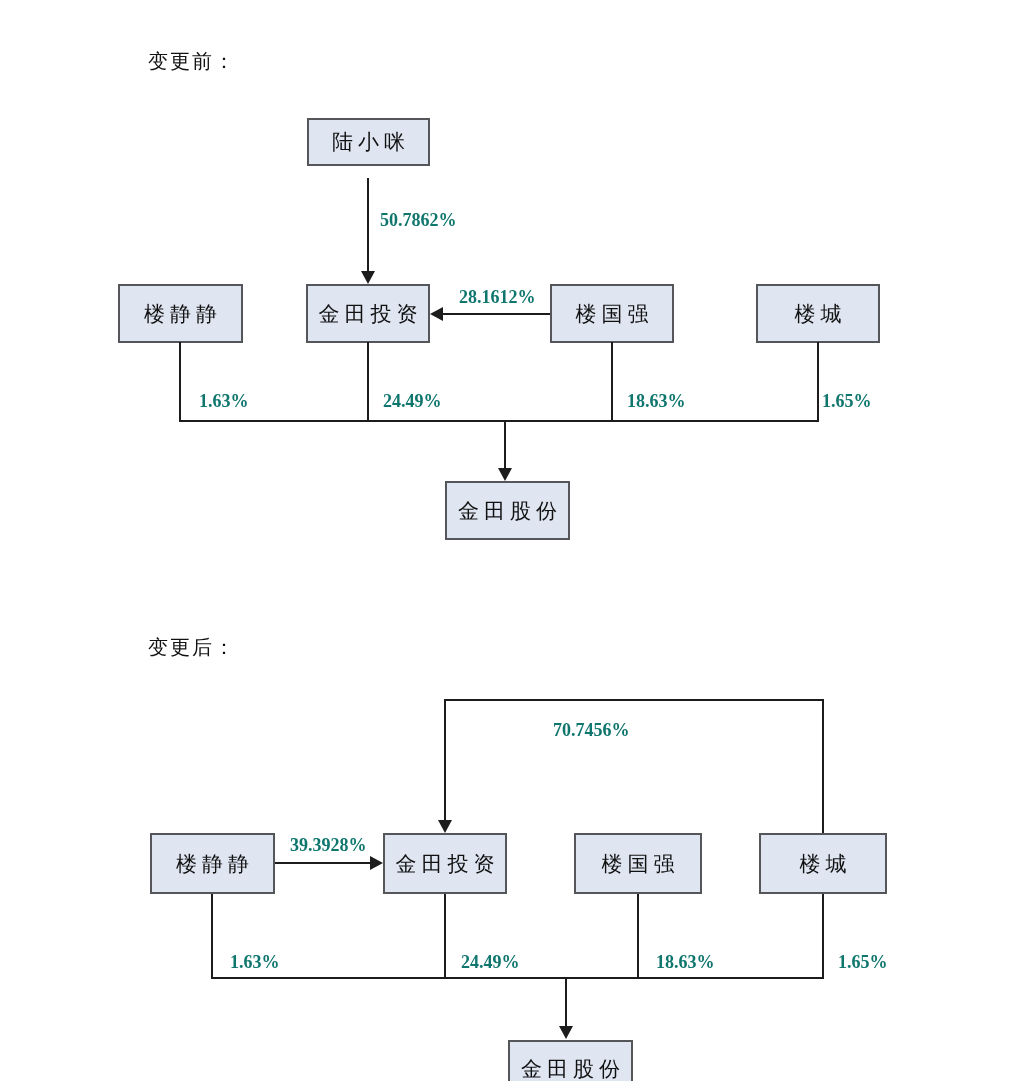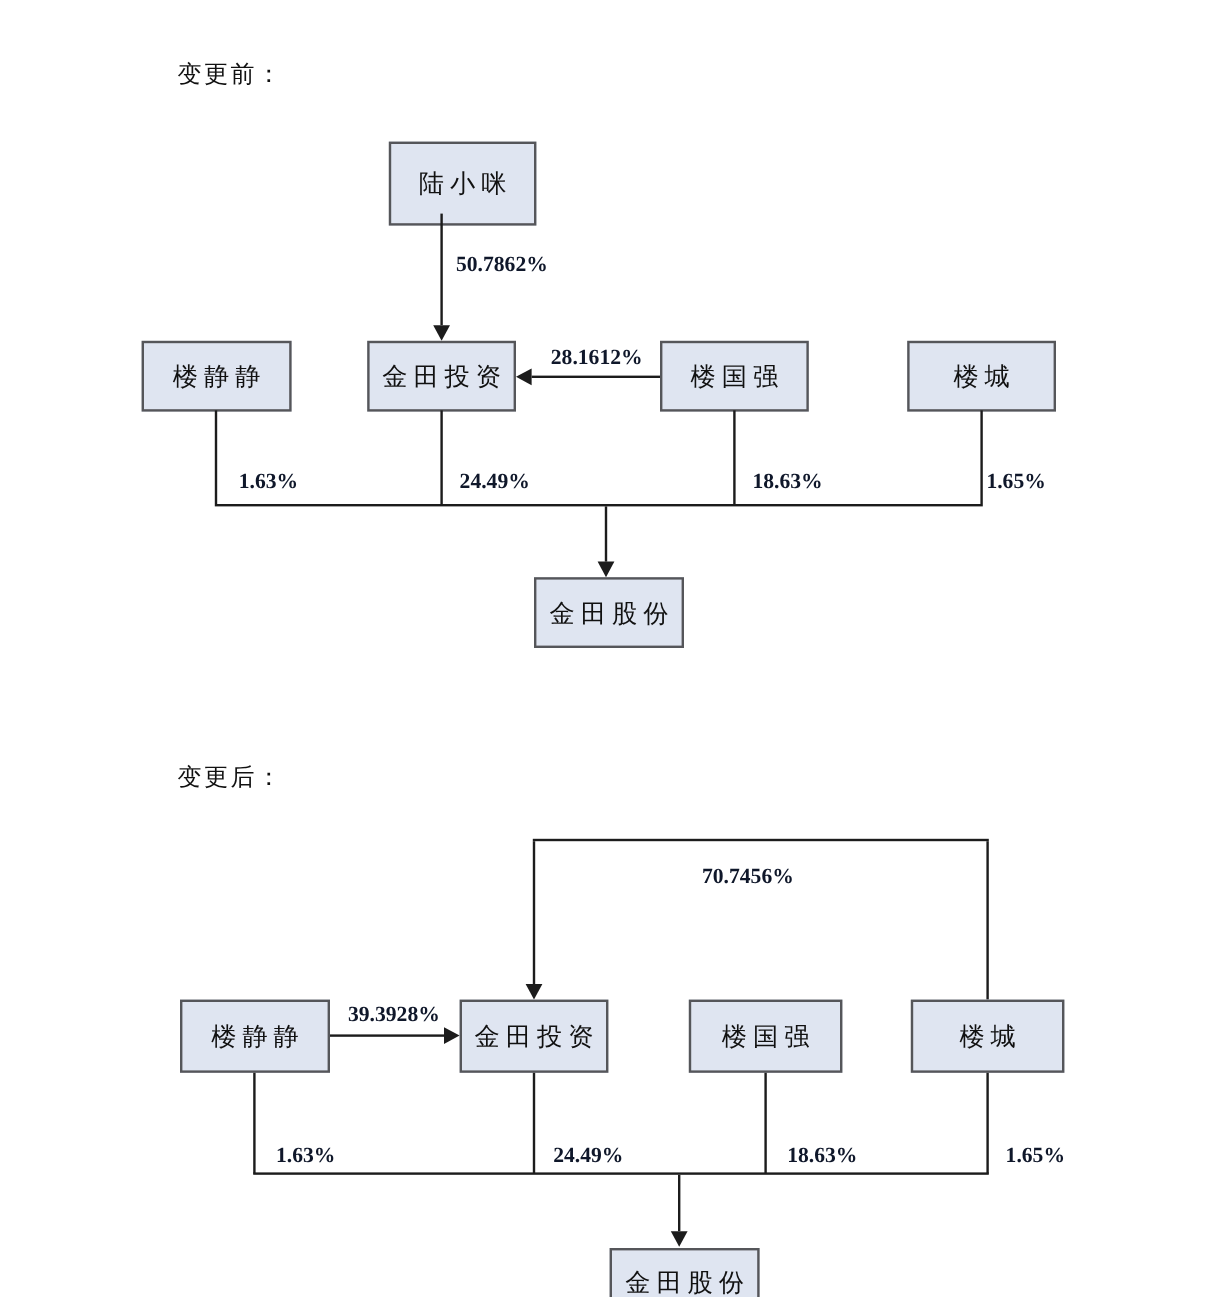--- a/index.html
+++ b/index.html
@@ -22,31 +22,31 @@
   .arrow-down{position:absolute;width:0;height:0;
     border-left:7px solid transparent;border-right:7px solid transparent;
     border-top:13px solid var(--line,#1c1c1c);}
   .arrow-left{position:absolute;width:0;height:0;
     border-top:7px solid transparent;border-bottom:7px solid transparent;
     border-right:13px solid var(--line,#1c1c1c);}
   .arrow-right{position:absolute;width:0;height:0;
     border-top:7px solid transparent;border-bottom:7px solid transparent;
     border-left:13px solid var(--line,#1c1c1c);}
   .pct{
-    position:absolute;font-size:18px;font-weight:700;color:#0f172a;white-space:nowrap;
+    position:absolute;font-size:18px;font-weight:700;color:#0f766e;white-space:nowrap;
   }
 </style>
 </head>
 <body>
 
 <div class="page">
 
   <div class="section-label" style="left:148px;top:20px;">变更前：</div>
 
-  <div class="node" style="left:324px;top:90px;width:123px;height:70px;font-family:Liberation Mono, monospace;">陆小咪</div>
+  <div class="node" style="left:307px;top:90px;width:123px;height:48px;font-family:Liberation Mono, monospace;">陆小咪</div>
 
   <div class="vline" style="left:367px;top:150px;height:93px;"></div>
   <div class="arrow-down" style="left:361px;top:243px;"></div>
   <div class="pct" style="left:380px;top:182px;">50.7862%</div>
 
   <div class="node" style="left:118px;top:256px;width:125px;height:59px;">楼静静</div>
   <div class="node" style="left:306px;top:256px;width:124px;height:59px;">金田投资</div>
   <div class="node" style="left:550px;top:256px;width:124px;height:59px;">楼国强</div>
   <div class="node" style="left:756px;top:256px;width:124px;height:59px;">楼城</div>
 
@@ -69,21 +69,21 @@
   <div class="arrow-down" style="left:498px;top:440px;"></div>
 
   <div class="node" style="left:445px;top:453px;width:125px;height:59px;">金田股份</div>
 
   <div class="section-label" style="left:148px;top:606px;">变更后：</div>
 
   <div class="hline" style="left:444px;top:671px;width:380px;"></div>
   <div class="vline" style="left:822px;top:673px;height:132px;"></div>
   <div class="vline" style="left:444px;top:673px;height:119px;"></div>
   <div class="arrow-down" style="left:438px;top:792px;"></div>
-  <div class="pct" style="left:585px;top:692px;">70.7456%</div>
+  <div class="pct" style="left:553px;top:692px;">70.7456%</div>
 
   <div class="node" style="left:150px;top:805px;width:125px;height:61px;">楼静静</div>
   <div class="node" style="left:383px;top:805px;width:124px;height:61px;">金田投资</div>
   <div class="node" style="left:574px;top:805px;width:128px;height:61px;">楼国强</div>
   <div class="node" style="left:759px;top:805px;width:128px;height:61px;">楼城</div>
 
   <div class="hline" style="left:275px;top:834px;width:96px;"></div>
   <div class="arrow-right" style="left:370px;top:828px;"></div>
   <div class="pct" style="left:290px;top:807px;">39.3928%</div>
 

